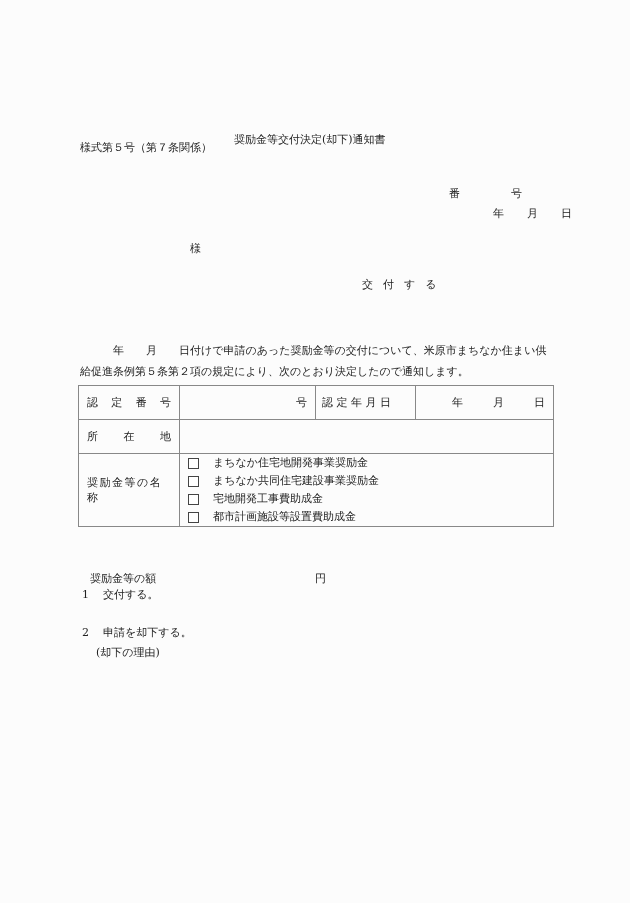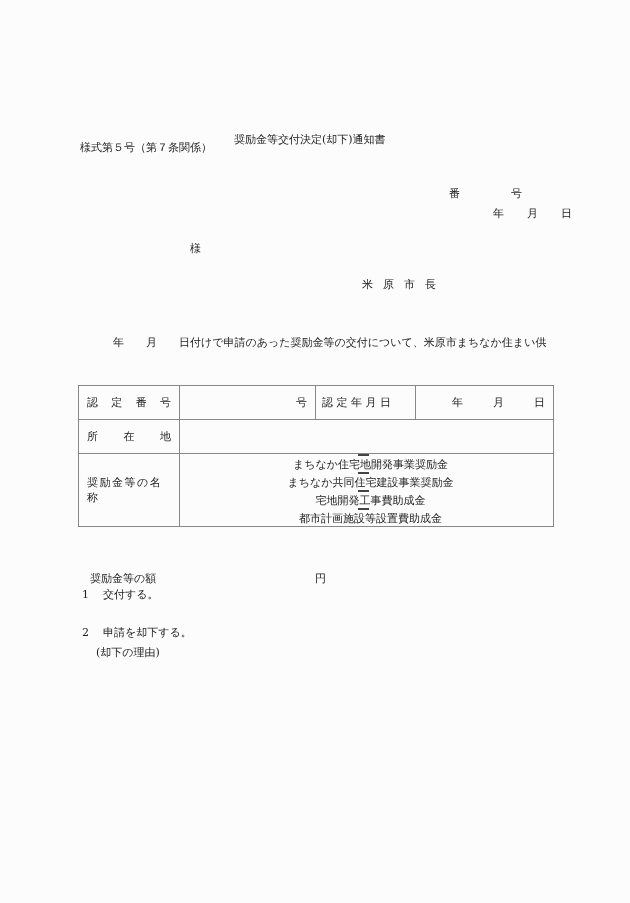--- a/index.html
+++ b/index.html
@@ -25,21 +25,21 @@
     .date-line { left: 449px; top: 207px; margin-left: 44px; }
     .number-line span, .date-line span { display: inline-block; }
 
     .addressee { left: 190px; top: 242px; }
     .issuer { left: 362px; top: 278px; letter-spacing: 10px; }
 
     .body-text {
       left: 80px; top: 332px; width: 476px;
       white-space: normal; line-height: 21px;
     }
-    .body-text .line1 { display: block; padding-left: 33px; }
+    .body-text .line1 { display: block; padding-left: 33px; margin-top: 8px; }
     .body-text .line2 { display: block; }
 
     table.info {
       position: absolute;
       left: 78px; top: 385px;
       width: 475px;
       border-collapse: collapse;
       table-layout: fixed;
     }
     table.info td {
@@ -47,21 +47,21 @@
       padding: 0 8px;
       font-size: 11px;
       vertical-align: middle;
     }
     .r1 td, .r2 td { height: 33px; }
     .r3 td { height: 72px; }
     .lbl-spread { display: flex; justify-content: space-between; }
     .right { text-align: right; }
     .date-cell { display: flex; justify-content: flex-end; gap: 30px; }
     .opt-list { list-style: none; margin: 0; padding: 0 0 0 8px; }
-    .opt-list li { height: 18px; line-height: 18px; display: flex; align-items: center; flex-direction: column; }
+    .opt-list li { height: 18px; line-height: 18px; display: flex; align-items: center; }
     .checkbox {
       display: inline-block; width: 9px; height: 9px;
       border: 1px solid #444; margin-right: 14px; background: #fff;
     }
 
     .sec1 { left: 82px; top: 548px; margin-top: 40px; }
     .sec1-amount { left: 90px; top: 572px; }
     .yen { left: 315px; top: 572px; }
     .sec2 { left: 82px; top: 626px; }
     .sec2-reason { left: 96px; top: 646px; text-align: right; }
@@ -74,24 +74,25 @@
 <div class="abs doc-title">奨励金等交付決定(却下)通知書</div>
 
 <div class="abs number-line">
   <span style="width:62px;">番</span><span>号</span>
 </div>
 <div class="abs date-line">
   <span style="width:34px;">年</span><span style="width:34px;">月</span><span>日</span>
 </div>
 
 <div class="abs addressee">様</div>
-<div class="abs issuer">米原市長</div>
+<div class="abs issuer">交付する</div>
 
 <div class="abs body-text">
   <span class="line1">年　　月　　日付けで申請のあった奨励金等の交付について、米原市まちなか住まい供</span>
+  <span class="line2">給促進条例第５条第２項の規定により、次のとおり決定したので通知します。</span>
 </div>
 
 <table class="info">
   <colgroup>
     <col style="width:101px;">
     <col style="width:136px;">
     <col style="width:100px;">
     <col style="width:138px;">
   </colgroup>
   <tbody>

